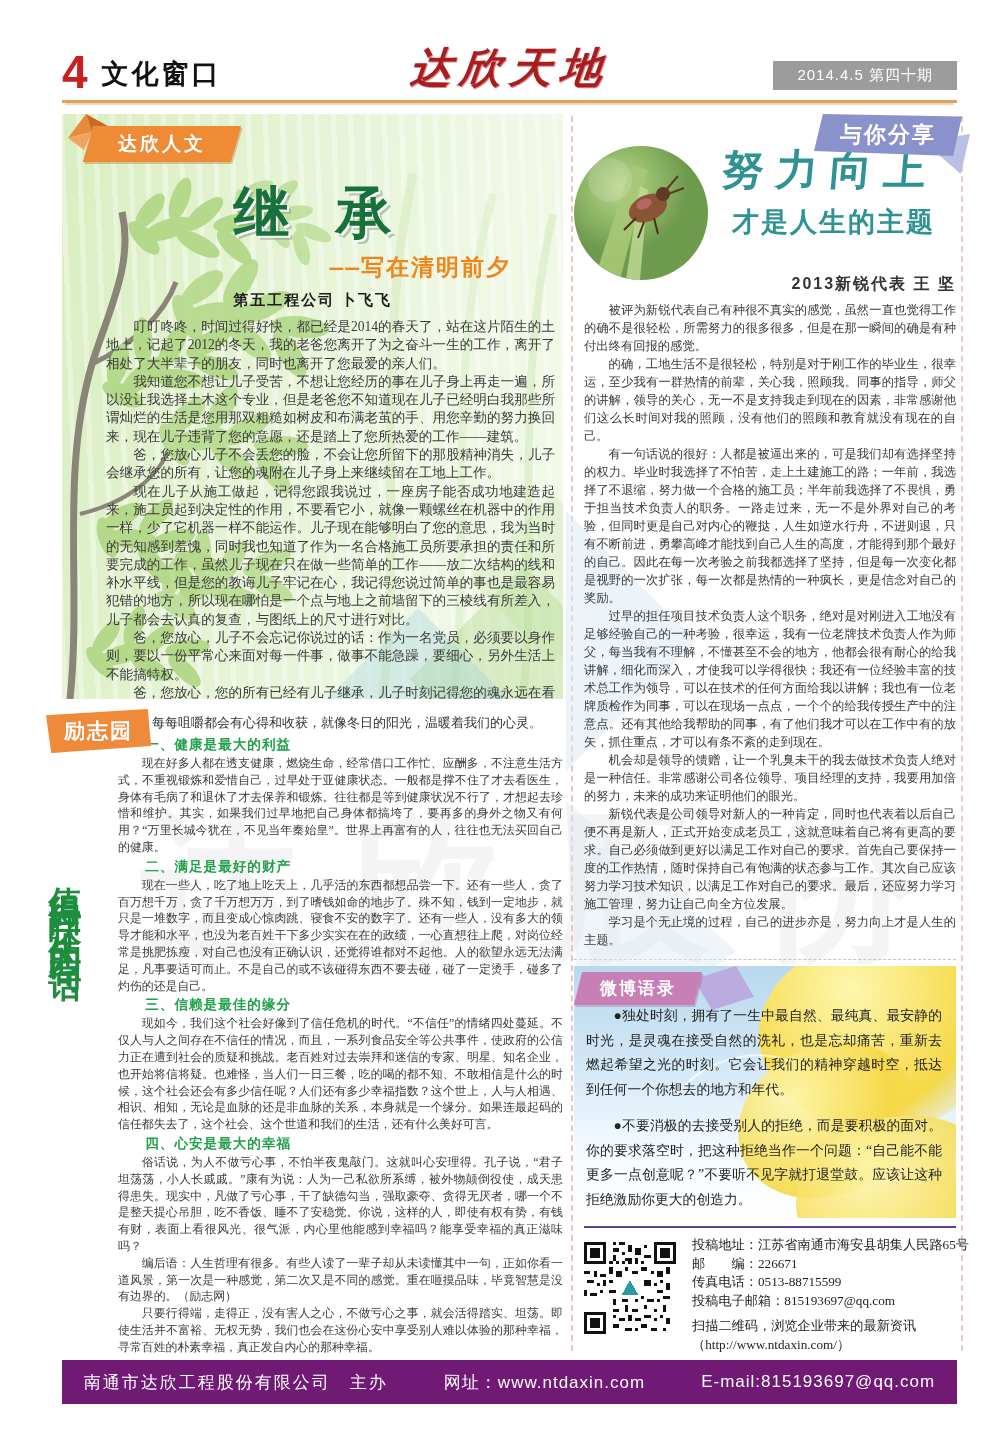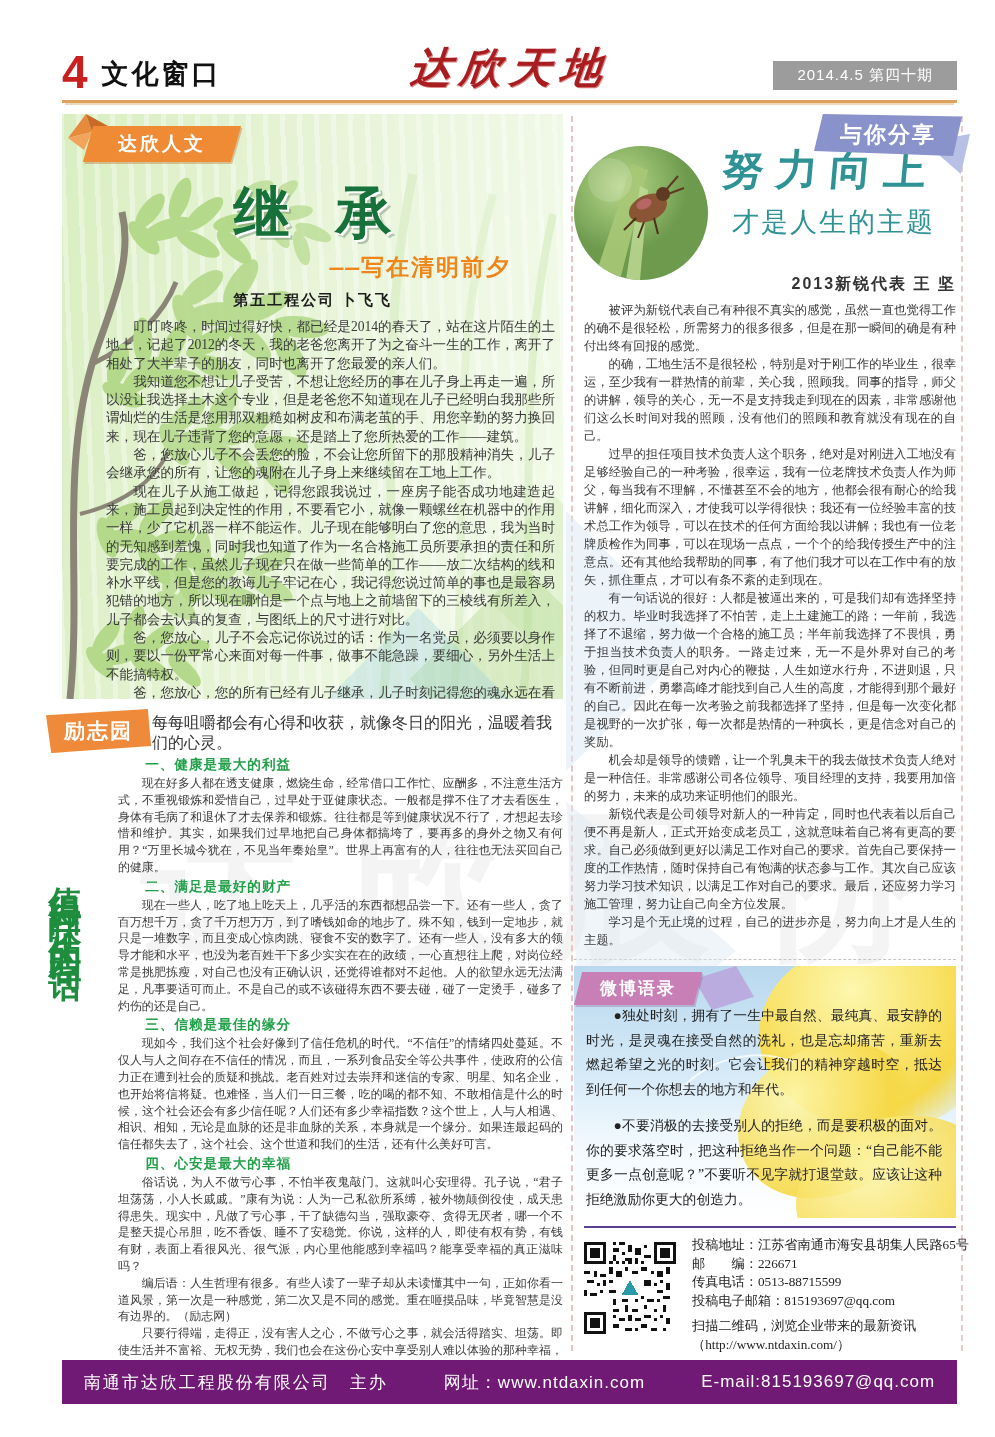--- a/index.html
+++ b/index.html
@@ -49,36 +49,36 @@
   .a1-body p{margin:0;text-indent:2em;text-align:justify;font-size:13.6px;line-height:18.3px;color:#3a3a3a;}
   
   .lz{position:relative;margin-top:14px;padding-left:56px;box-sizing:border-box;}
   .lz-badge{position:absolute;left:-16px;top:-4px;background:#ef8a3a;color:#fff;z-index:3;
             font-family:"Liberation Sans",sans-serif;font-size:21px;font-weight:bold;letter-spacing:2px;
             padding:8px 18px;clip-path:polygon(0 14%,97% 0,100% 84%,5% 100%);
             box-shadow:2px 3px 0 rgba(200,110,40,.35);}
   .lz-vert{position:absolute;left:-14px;top:148px;writing-mode:vertical-rl;
            font-size:33px;font-weight:bold;color:#1e8e3e;letter-spacing:9px;line-height:1;
            font-family:"Liberation Serif",serif;text-shadow:1px 1px 0 rgba(255,255,255,.8);}
-  .lz-intro{margin:6px 0 3px 34px;font-size:16px;line-height:20px;color:#333;}
+  .lz-intro{margin:6px 0 3px 34px;font-size:13px;line-height:20px;color:#333;}
   .lz h4{margin:2px 0 1px 0;font-family:"Liberation Sans",sans-serif;font-size:13.6px;color:#22a04a;
          font-weight:bold;text-indent:2em;letter-spacing:1px;}
   .lz p{margin:0;text-indent:2em;text-align:justify;font-size:11.9px;line-height:16.8px;color:#3a3a3a;}
   
   .a2-head{position:relative;height:156px;}
   .tag-share{position:absolute;right:-6px;top:0;background:#8a92cc;padding:6px 26px;
              clip-path:polygon(6% 0,100% 6%,94% 100%,0 88%);z-index:2;}
   .tag-share span{color:#fff;font-family:"Liberation Sans",sans-serif;font-size:22px;font-weight:bold;letter-spacing:2px;}
   .tag-share-fold{position:absolute;right:-14px;top:20px;width:46px;height:40px;background:#b9c0e6;
                   clip-path:polygon(0 20%,100% 0,80% 100%);z-index:1;}
   .photo{position:absolute;left:-10px;top:32px;width:134px;height:134px;border-radius:50%;overflow:hidden;z-index:2;}
   .a2-titles{margin-left:138px;padding-top:28px;position:relative;z-index:1;}
   .a2-t1{font-size:42px;font-weight:bold;color:#2f9294;letter-spacing:12px;transform:skewX(-5deg);
          font-family:"Liberation Serif",serif;text-shadow:1px 1px 0 rgba(255,255,255,.6);}
-  .a2-t2{font-family:"Liberation Sans",sans-serif;font-size:27px;font-weight:normal;color:#2f9294;
+  .a2-t2{font-family:"Liberation Sans",sans-serif;font-size:27px;font-weight:bold;color:#2f9294;
          letter-spacing:2px;margin-left:10px;margin-top:6px;}
   .a2-byline{text-align:right;font-family:"Liberation Sans",sans-serif;font-size:16px;font-weight:bold;
              color:#333;margin:4px 0 6px 0;letter-spacing:2px;}
   .a2-body{position:relative;}
   .blue-tri{position:absolute;background:#dde9f4;z-index:0;}
   .bt1{left:-18px;top:210px;width:130px;height:260px;clip-path:polygon(0 0,100% 50%,0 100%);opacity:.55;}
   .bt2{left:-18px;top:470px;width:170px;height:300px;clip-path:polygon(0 10%,100% 60%,10% 100%);opacity:.45;}
   .a2-body p{position:relative;z-index:1;margin:0;text-indent:2em;text-align:justify;
              font-size:12.3px;line-height:18px;color:#3a3a3a;}
   .hr-dash{border:none;border-top:1px dashed #c4c4c4;margin:10px 0 6px -10px;width:382px;}
@@ -241,22 +241,22 @@
         <div class="a2-t2">才是人生的主题</div>
       </div>
     </div>
     <div class="a2-byline">2013新锐代表 王 坚</div>
 
     <div class="a2-body">
       <div class="blue-tri bt1"></div>
       <div class="blue-tri bt2"></div>
       <p>被评为新锐代表自己有种很不真实的感觉，虽然一直也觉得工作的确不是很轻松，所需努力的很多很多，但是在那一瞬间的确是有种付出终有回报的感觉。</p>
       <p>的确，工地生活不是很轻松，特别是对于刚工作的毕业生，很幸运，至少我有一群热情的前辈，关心我，照顾我。同事的指导，师父的讲解，领导的关心，无一不是支持我走到现在的因素，非常感谢他们这么长时间对我的照顾，没有他们的照顾和教育就没有现在的自己。</p>
+      <p>有一句话说的很好：人都是被逼出来的，可是我们却有选择坚持的权力。毕业时我选择了不怕苦，走上土建施工的路；一年前，我选择了不退缩，努力做一个合格的施工员；半年前我选择了不畏惧，勇于担当技术负责人的职务。一路走过来，无一不是外界对自己的考验，但同时更是自己对内心的鞭挞，人生如逆水行舟，不进则退，只有不断前进，勇攀高峰才能找到自己人生的高度，才能得到那个最好的自己。因此在每一次考验之前我都选择了坚持，但是每一次变化都是视野的一次扩张，每一次都是热情的一种疯长，更是信念对自己的奖励。</p>
       <p>过早的担任项目技术负责人这个职务，绝对是对刚进入工地没有足够经验自己的一种考验，很幸运，我有一位老牌技术负责人作为师父，每当我有不理解，不懂甚至不会的地方，他都会很有耐心的给我讲解，细化而深入，才使我可以学得很快；我还有一位经验丰富的技术总工作为领导，可以在技术的任何方面给我以讲解；我也有一位老牌质检作为同事，可以在现场一点点，一个个的给我传授生产中的注意点。还有其他给我帮助的同事，有了他们我才可以在工作中有的放矢，抓住重点，才可以有条不紊的走到现在。</p>
-      <p>有一句话说的很好：人都是被逼出来的，可是我们却有选择坚持的权力。毕业时我选择了不怕苦，走上土建施工的路；一年前，我选择了不退缩，努力做一个合格的施工员；半年前我选择了不畏惧，勇于担当技术负责人的职务。一路走过来，无一不是外界对自己的考验，但同时更是自己对内心的鞭挞，人生如逆水行舟，不进则退，只有不断前进，勇攀高峰才能找到自己人生的高度，才能得到那个最好的自己。因此在每一次考验之前我都选择了坚持，但是每一次变化都是视野的一次扩张，每一次都是热情的一种疯长，更是信念对自己的奖励。</p>
       <p>机会却是领导的馈赠，让一个乳臭未干的我去做技术负责人绝对是一种信任。非常感谢公司各位领导、项目经理的支持，我要用加倍的努力，未来的成功来证明他们的眼光。</p>
       <p>新锐代表是公司领导对新人的一种肯定，同时也代表着以后自己便不再是新人，正式开始变成老员工，这就意味着自己将有更高的要求。自己必须做到更好以满足工作对自己的要求。首先自己要保持一度的工作热情，随时保持自己有饱满的状态参与工作。其次自己应该努力学习技术知识，以满足工作对自己的要求。最后，还应努力学习施工管理，努力让自己向全方位发展。</p>
       <p>学习是个无止境的过程，自己的进步亦是，努力向上才是人生的主题。</p>
     </div>
 
     <hr class="hr-dash">
 
     <div class="weibo">
       <div class="flower fl1"></div>
       <div class="flower fl2"></div>

